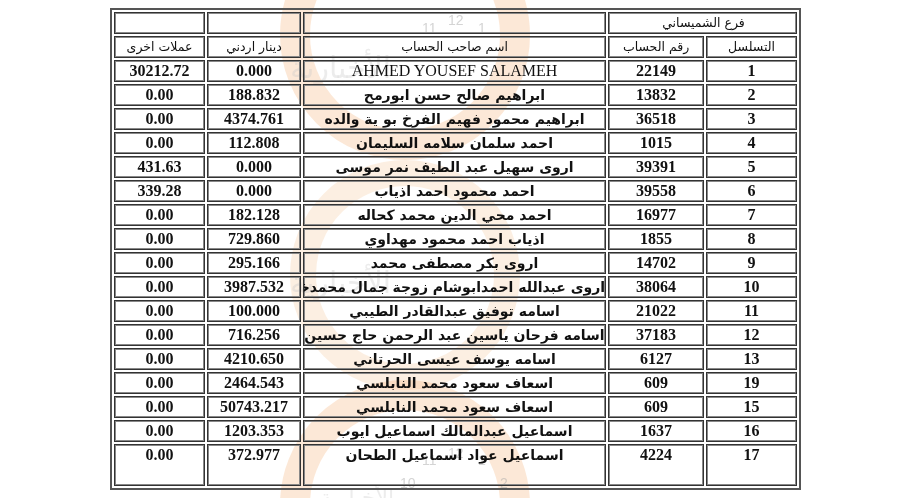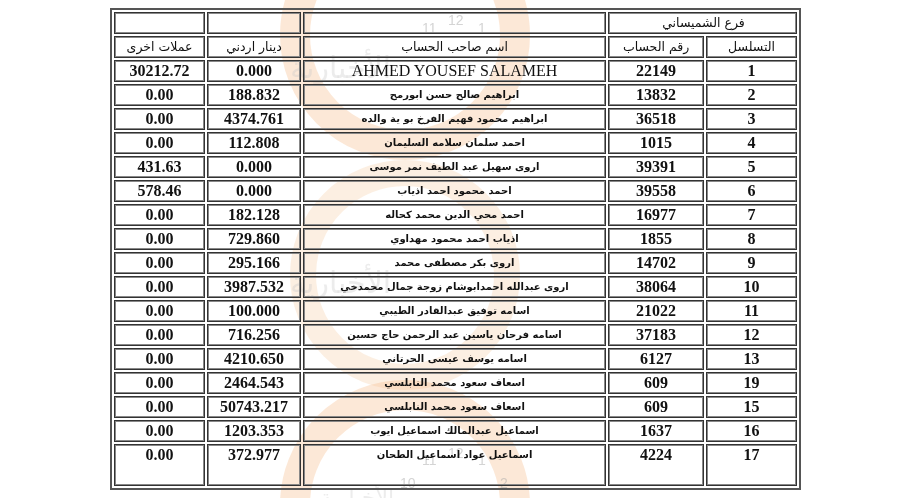--- a/index.html
+++ b/index.html
@@ -99,21 +99,21 @@
     }
     .num {
       font-family: "Liberation Serif", serif;
       font-weight: bold;
       font-size: 16px;
       color: #111;
     }
     .name-ar {
       font-family: "DejaVu Sans", sans-serif;
       font-weight: bold;
-      font-size: 10px;
+      font-size: 14px;
       color: #111;
     }
     .name-en {
       font-family: "Liberation Serif", serif;
       font-weight: normal;
       font-size: 16px;
       color: #111;
     }
     tr.last td {
       height: 40px;
@@ -206,21 +206,21 @@
       <td class="num">39391</td>
       <td class="name-ar">اروى سهيل عبد الطيف  نمر موسى</td>
       <td class="num">0.000</td>
       <td class="num">431.63</td>
     </tr>
     <tr>
       <td class="num">6</td>
       <td class="num">39558</td>
       <td class="name-ar">احمد محمود احمد اذياب</td>
       <td class="num">0.000</td>
-      <td class="num">578.46</td>
+      <td class="num">339.28</td>
     </tr>
     <tr>
       <td class="num">7</td>
       <td class="num">16977</td>
       <td class="name-ar">احمد محي الدين محمد كحاله</td>
       <td class="num">182.128</td>
       <td class="num">0.00</td>
     </tr>
     <tr>
       <td class="num">8</td>

